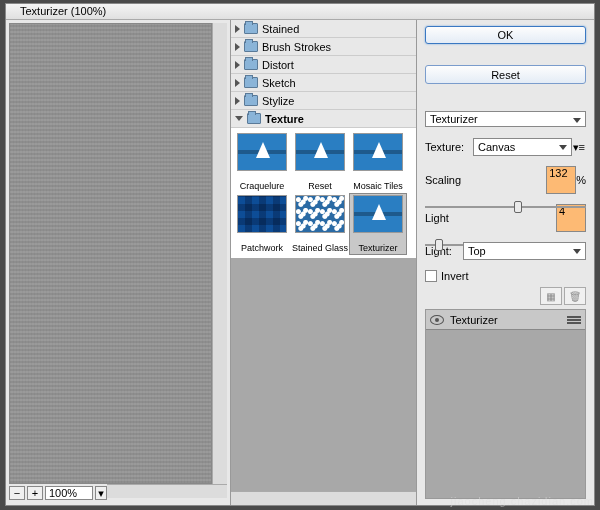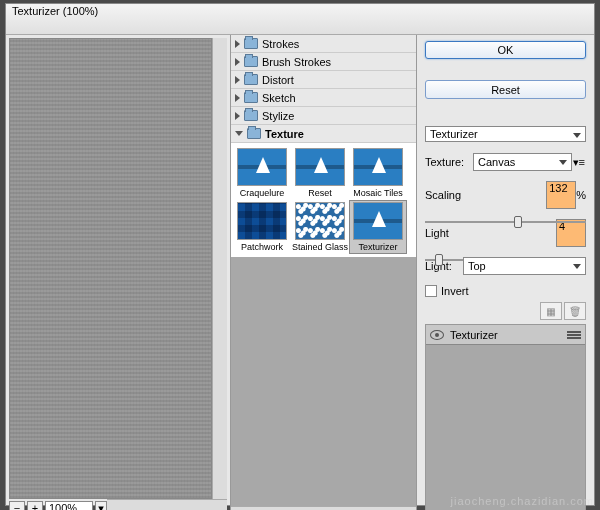--- a/index.html
+++ b/index.html
@@ -1,18 +1,18 @@
 <!DOCTYPE html>
 <html><head>
 <meta charset="utf-8">
 <style>
 *{box-sizing:border-box;margin:0;padding:0;font-family:Tahoma,Arial,sans-serif;font-size:11px;color:#000}
 body{background:#4a4a4a;width:600px;height:510px;overflow:hidden;position:relative}
 .window{position:absolute;left:5px;top:3px;width:590px;height:503px;background:#e8e8e8;border:1px solid #888}
-.titlebar{height:31px;background:linear-gradient(#f4f4f4,#e0e0e0);border-bottom:1px solid #aaa;padding:1px 6px;font-size:10px}
+.titlebar{height:16px;background:linear-gradient(#f4f4f4,#e0e0e0);border-bottom:1px solid #aaa;padding:1px 14px;font-size:10px}
 .body{display:flex;height:calc(100% - 16px)}
 .preview-pane{width:225px;border-right:1px solid #999;display:flex;flex-direction:column;padding:3px}
 .preview-img{flex:1;border:1px solid #888;background:#969696;position:relative;overflow:hidden}
 .preview-img::before{content:"";position:absolute;inset:0;background:repeating-linear-gradient(0deg,#8e8e8e 0 2px,#9a9a9a 2px 4px),repeating-linear-gradient(90deg,rgba(0,0,0,.03) 0 1px,transparent 1px 3px);background-blend-mode:multiply}
 .zoombar{height:18px;display:flex;align-items:center;gap:2px;padding:2px 0}
 .zmb{width:16px;height:14px;border:1px solid #888;background:#f0f0f0;display:flex;align-items:center;justify-content:center;cursor:pointer}
 .zoomval{width:48px;height:14px;border:1px solid #888;background:#fff;padding:0 3px;display:flex;align-items:center}
 .vscroll{width:15px;background:#dcdcdc;border-left:1px solid #aaa}
 .hscrollrow{display:flex}
 .hscroll{flex:1;height:14px;background:#dcdcdc;border-top:1px solid #aaa}
@@ -25,21 +25,21 @@
 .cat-row b{font-weight:bold}
 .thumbs{display:flex;flex-wrap:wrap;padding:3px 2px;background:#fff;gap:0}
 .th{width:58px;display:flex;flex-direction:column;align-items:center;padding:2px;cursor:pointer}
 .th.sel{background:#c8c8c8;border:1px solid #888;padding:1px}
 .th-img{width:50px;height:38px;border:1px solid #999;background:linear-gradient(#2a7ec2 0 45%,#1e5a8c 45% 55%,#2a7ec2 55%);position:relative;overflow:hidden}
 .th-img::after{content:"";position:absolute;left:18px;top:8px;width:0;height:0;border-left:7px solid transparent;border-right:7px solid transparent;border-bottom:16px solid #fff}
 .th-img.pw{background:repeating-linear-gradient(0deg,#3a8cc4 0 7px,#2a6a9a 7px 14px),repeating-linear-gradient(90deg,#3a8cc4 0 7px,#2a6a9a 7px 14px);background-blend-mode:multiply}
 .th-img.pw::after{display:none}
 .th-img.sg{background:radial-gradient(circle at 20% 30%,#fff 0 2px,transparent 3px),radial-gradient(circle at 60% 50%,#fff 0 2px,transparent 3px),radial-gradient(circle at 80% 20%,#fff 0 2px,transparent 3px),radial-gradient(circle at 40% 70%,#fff 0 2px,transparent 3px),#2a6aa4;background-size:12px 12px}
 .th-img.sg::after{display:none}
-.th span{font-size:9px;margin-top:2px;white-space:nowrap}
+.th span{font-size:9px;margin-top:10px;white-space:nowrap}
 .filter-rest{flex:1;background:#a8a8a8}
 .fhscroll{height:14px;background:#dcdcdc;border-top:1px solid #aaa}
 .ctrl-pane{flex:1;padding:6px 8px;display:flex;flex-direction:column}
 .btn{height:20px;border:1px solid #7a9ccc;background:linear-gradient(#fdfdfd,#e4ecf6);border-radius:3px;display:flex;align-items:center;justify-content:center;cursor:pointer;margin-bottom:21px}
 .btn.primary{border-color:#3a78c2;box-shadow:0 0 2px #6aa4e0}
 .combo{height:18px;border:1px solid #888;background:#fff;display:flex;align-items:center;padding:0 4px;position:relative;cursor:pointer}
 .combo::after{content:"";position:absolute;right:4px;top:6px;width:0;height:0;border-left:4px solid transparent;border-right:4px solid transparent;border-top:5px solid #444}
 .row{display:flex;align-items:center;margin:5px 0;gap:0}
 .row label{width:48px}
 .slider{flex:1;height:16px;position:relative}
@@ -81,21 +81,21 @@
           <div class="zmb" style="width:12px">▾</div>
         </div>
         <div class="hscroll"></div>
       </div>
     </div>
 
     <div class="filter-pane">
       <div class="cat-row">
           <span class="tri"></span>
           <span class="folder"></span>
-          <span>Strokes</span>
+          <span>Stained</span>
         </div>
       <div class="cat-row">
           <span class="tri"></span>
           <span class="folder"></span>
           <span>Brush Strokes</span>
         </div>
       <div class="cat-row">
           <span class="tri"></span>
           <span class="folder"></span>
           <span>Distort</span>

